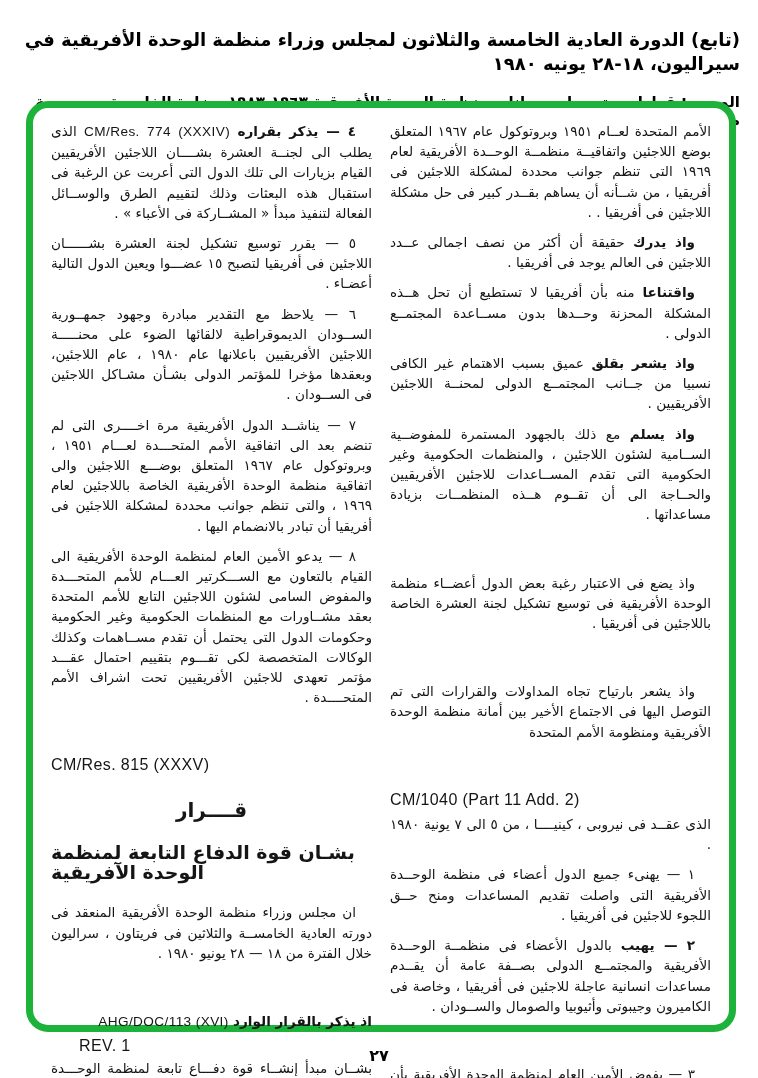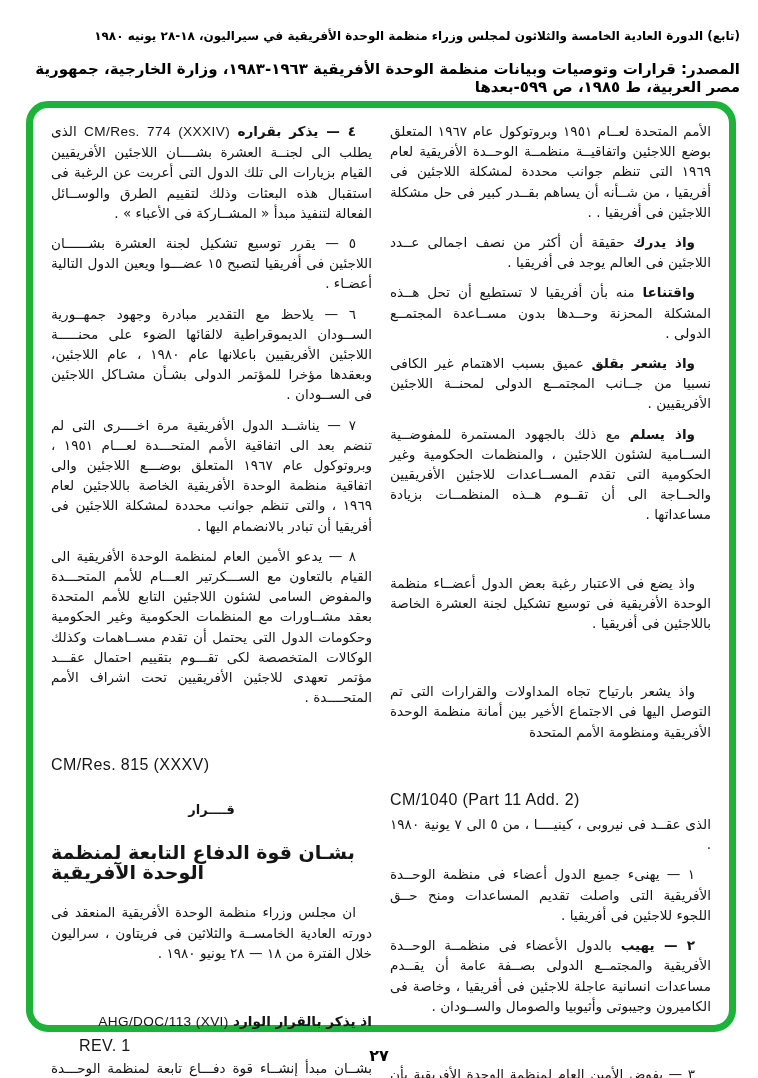--- a/index.html
+++ b/index.html
@@ -6,21 +6,21 @@
   body{
     width:758px;height:1078px;position:relative;background:#ffffff;
     font-family:"DejaVu Sans","Liberation Sans",sans-serif;
     color:#111;overflow:hidden;
   }
   .header{
     position:absolute;top:28px;right:18px;left:18px;
     direction:rtl;text-align:right;
   }
   .header-line1{
-    font-size:12px;font-weight:bold;letter-spacing:0;line-height:1.35;
+    font-size:18px;font-weight:bold;letter-spacing:0;line-height:1.35;
     color:#000;
   }
   .header-line2{
     font-size:15px;font-weight:bold;margin-top:16px;color:#000;
   }
   .frame{
     position:absolute;left:26px;top:101px;width:710px;height:931px;
     border:7px solid #1db33a;border-radius:22px;box-sizing:border-box;
     background:#fff;
   }
@@ -39,21 +39,21 @@
     font-family:"Liberation Serif","DejaVu Serif",serif;
     font-size:16px;letter-spacing:.5px;white-space:nowrap;
   }
   .para.rev-line{
     direction:ltr;text-align:left;text-indent:0;padding-left:28px;
     font-family:"Liberation Serif","DejaVu Serif",serif;
     font-size:16px;margin-bottom:2px;
   }
   .para.gap-top{margin-top:48px;}
   .para.center-bold{
-    text-align:center;text-indent:0;font-weight:bold;font-size:13px;
+    text-align:center;text-indent:0;font-weight:bold;font-size:20px;
     margin:24px 0 22px 0;
   }
   .para.sub-heading{
     text-align:left;text-indent:0;font-weight:bold;font-size:19px;
     margin:0 0 20px 0;
   }
   .para.tight{margin-bottom:4px;margin-top:48px;}
   .lead{font-weight:bold;}
   .latin{
     font-family:Liberation Sans, sans-serif;

